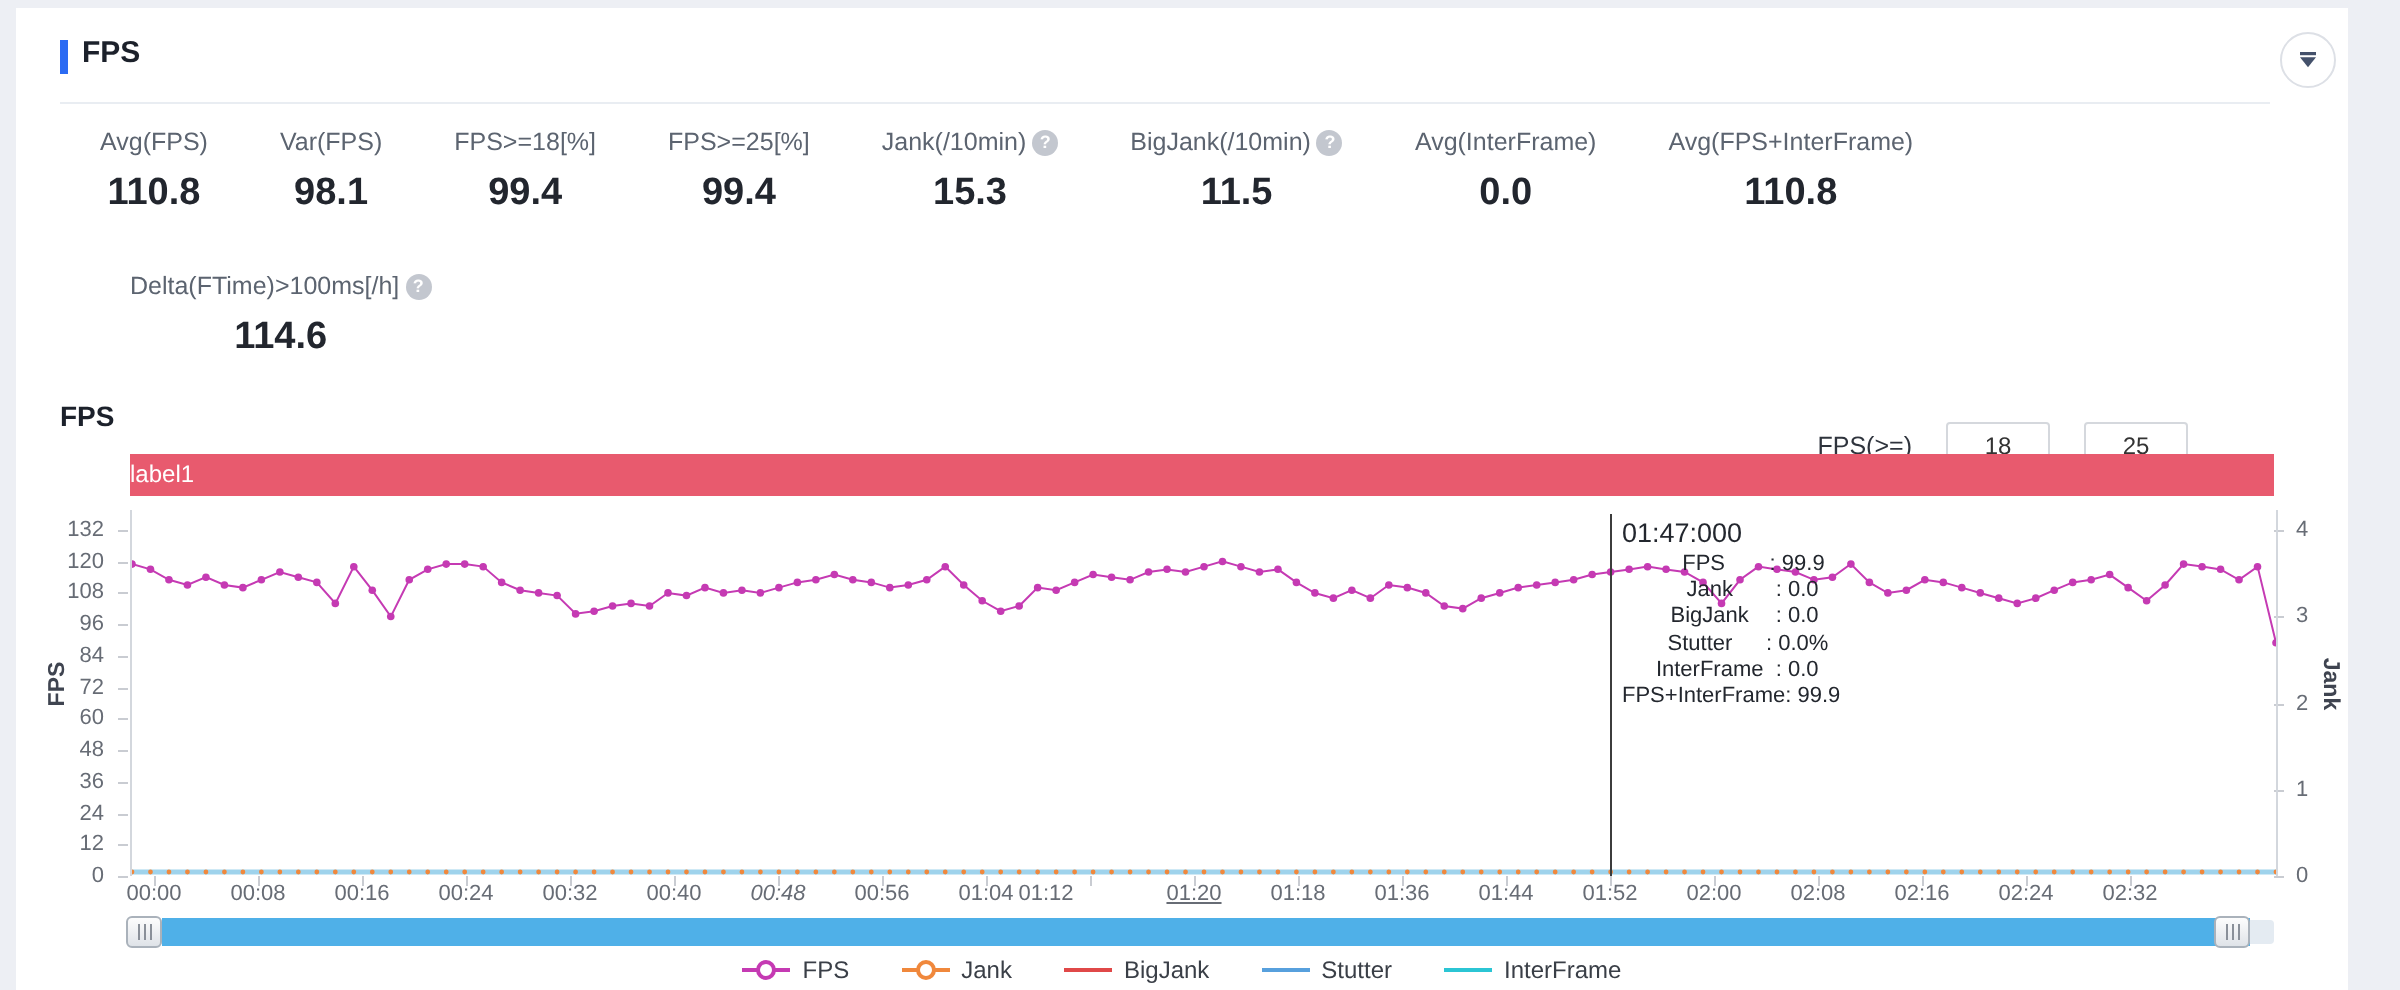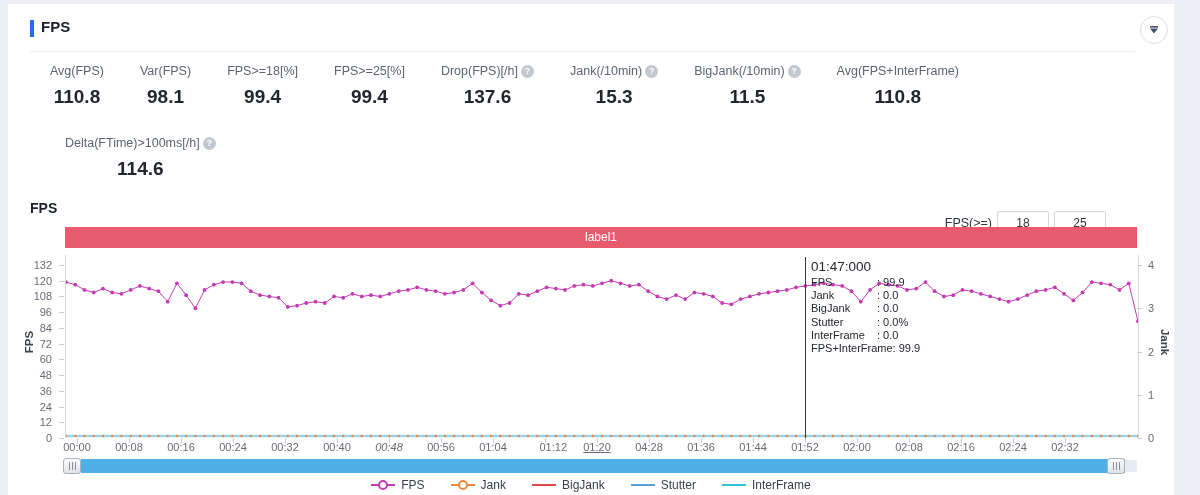--- a/index.html
+++ b/index.html
@@ -20,28 +20,28 @@
   .stats-row{position:absolute;left:42px;top:60px;display:flex;gap:36px;}
   .stats-row2{position:absolute;left:57px;top:132px;display:flex;}
   .stat{text-align:center;}
   .stat-label{font-size:12.5px;color:#5c6470;white-space:nowrap;}
   .stat-value{font-size:19px;font-weight:700;color:#22262e;margin-top:8px;}
   .help{display:inline-block;width:13px;height:13px;border-radius:50%;background:#c3c7cf;color:#fff;
     font-size:9px;line-height:13px;text-align:center;margin-left:3px;font-weight:700;vertical-align:1px;cursor:pointer;}
 
   
   .chart-title{position:absolute;left:22px;top:196px;font-size:14px;font-weight:700;color:#1c212b;}
-  .threshold{position:absolute;top:192px;right:37px;display:flex;align-items:center;gap:5px;font-size:12.5px;color:#2f343d;}
+  .threshold{position:absolute;top:192px;right:37px;display:flex;align-items:center;gap:17px;font-size:12.5px;color:#2f343d;}
   .threshold input{width:46px;height:20px;border:1px solid #d5d8dd;border-radius:2px;text-align:center;
     font-size:12px;color:#333;font-family:"Liberation Sans",sans-serif;}
   .reset-link{font-size:13px;text-decoration:none;cursor:pointer;margin-top:36px;}
 
   
   .banner{position:absolute;left:57px;top:223px;width:1072px;height:21px;line-height:21px;
-    text-align:center;color:#fff;font-size:12px;}
+    text-align:left;color:#fff;font-size:12px;}
 
   
   .plot{position:absolute;left:57px;top:251px;width:1072px;height:183px;
     border-left:1px solid #d3d7dd;border-right:1px solid #d3d7dd;}
   .y-axis-left{position:absolute;left:0;top:251px;width:57px;height:183px;}
   .y-axis-right{position:absolute;left:1129px;top:251px;width:36px;height:183px;}
   .ylab{position:absolute;font-size:11px;color:#676c75;line-height:12px;}
   .y-axis-left .ylab{right:13px;}
   .y-axis-right .ylab{left:11px;}
   .ytickm{position:absolute;width:5px;height:1px;background:#c9ccd2;}
@@ -49,21 +49,21 @@
   .y-axis-right .ytickm{left:0;}
   .x-axis{position:absolute;left:57px;top:437px;width:1072px;height:16px;}
   .xlab{position:absolute;width:44px;margin-left:-22px;text-align:center;font-size:11px;color:#676c75;}
   .xtick{position:absolute;width:1px;height:5px;background:#c9ccd2;top:-3px;}
   .yname-left{position:absolute;left:10px;top:332px;font-size:11.5px;font-weight:700;color:#3f4450;transform:rotate(-90deg);}
   .yname-right{position:absolute;left:1144px;top:332px;font-size:11.5px;font-weight:700;color:#3f4450;transform:rotate(90deg);}
 
   .cursor-line{position:absolute;left:797px;top:253px;width:1px;height:181px;background:#3c3c3c;}
   .tooltip{position:absolute;left:803px;top:255px;z-index:5;color:#23272e;pointer-events:none;}
   .t-title{font-size:13.5px;margin-bottom:2px;}
-  .t-row{font-size:11px;line-height:13.2px;white-space:nowrap;}
+  .t-row{font-size:11px;line-height:13.2px;white-space:nowrap;text-align:center;}
   .t-name{display:inline-block;min-width:66px;}
 
   
   .scrollbar{position:absolute;left:55px;top:455px;width:1074px;height:14px;}
   .sb-track{position:absolute;left:0;top:1px;width:100%;height:12px;background:#e4ebf2;border-radius:2px;}
   .sb-bar{position:absolute;left:18px;top:0;width:1044px;height:14px;cursor:grab;}
   .sb-handle{position:absolute;top:-1px;width:18px;height:16px;border:1px solid #aab2bb;border-radius:3px;
     background:linear-gradient(#fdfdfd,#dfe3e8);display:flex;align-items:center;justify-content:center;cursor:ew-resize;box-sizing:border-box;}
   .sb-handle .grip{width:7px;height:8px;background:repeating-linear-gradient(90deg,#8a9099 0 1px,transparent 1px 3px);}
   .sb-handle.left{left:0;}
@@ -102,30 +102,30 @@
         </div>
         <div class="stat">
           <div class="stat-label"><span>FPS&gt;=18[%]</span></div>
           <div class="stat-value">99.4</div>
         </div>
         <div class="stat">
           <div class="stat-label"><span>FPS&gt;=25[%]</span></div>
           <div class="stat-value">99.4</div>
         </div>
         <div class="stat">
-          <div class="stat-label"><span>Drop(FPS)[/h]</span><span class="help">?</span></div>
-          <div class="stat-value">137.6</div>
-        </div>
-        <div class="stat">
           <div class="stat-label"><span>Jank(/10min)</span><span class="help">?</span></div>
           <div class="stat-value">15.3</div>
         </div>
         <div class="stat">
           <div class="stat-label"><span>BigJank(/10min)</span><span class="help">?</span></div>
           <div class="stat-value">11.5</div>
+        </div>
+        <div class="stat">
+          <div class="stat-label"><span>Avg(InterFrame)</span></div>
+          <div class="stat-value">0.0</div>
         </div>
         <div class="stat">
           <div class="stat-label"><span>Avg(FPS+InterFrame)</span></div>
           <div class="stat-value">110.8</div>
         </div>
       </div>
     <div class="stats-row2" id="stats-row2">
         <div class="stat">
           <div class="stat-label"><span>Delta(FTime)&gt;100ms[/h]</span><span class="help">?</span></div>
           <div class="stat-value">114.6</div>
@@ -435,25 +435,25 @@
         <div class="xlab" style="left: 220px;">00:32</div>
         <div class="xtick" style="left: 220px;"></div>
         <div class="xlab" style="left: 272px;">00:40</div>
         <div class="xtick" style="left: 272px;"></div>
         <div class="xlab" style="left: 324px; font-style: italic;">00:48</div>
         <div class="xtick" style="left: 324px;"></div>
         <div class="xlab" style="left: 376px;">00:56</div>
         <div class="xtick" style="left: 376px;"></div>
         <div class="xlab" style="left: 428px;">01:04</div>
         <div class="xtick" style="left: 428px;"></div>
-        <div class="xlab" style="left: 480px; text-align: right;">01:12</div>
+        <div class="xlab" style="left: 458px;">01:12</div>
         <div class="xtick" style="left: 480px;"></div>
         <div class="xlab" style="left: 532px; text-decoration: underline;">01:20</div>
         <div class="xtick" style="left: 532px;"></div>
-        <div class="xlab" style="left: 584px;">04:28</div>
+        <div class="xlab" style="left: 584px;">01:18</div>
         <div class="xtick" style="left: 584px;"></div>
         <div class="xlab" style="left: 636px;">01:36</div>
         <div class="xtick" style="left: 636px;"></div>
         <div class="xlab" style="left: 688px;">01:44</div>
         <div class="xtick" style="left: 688px;"></div>
         <div class="xlab" style="left: 740px;">01:52</div>
         <div class="xtick" style="left: 740px;"></div>
         <div class="xlab" style="left: 792px;">02:00</div>
         <div class="xtick" style="left: 792px;"></div>
         <div class="xlab" style="left: 844px;">02:08</div>

